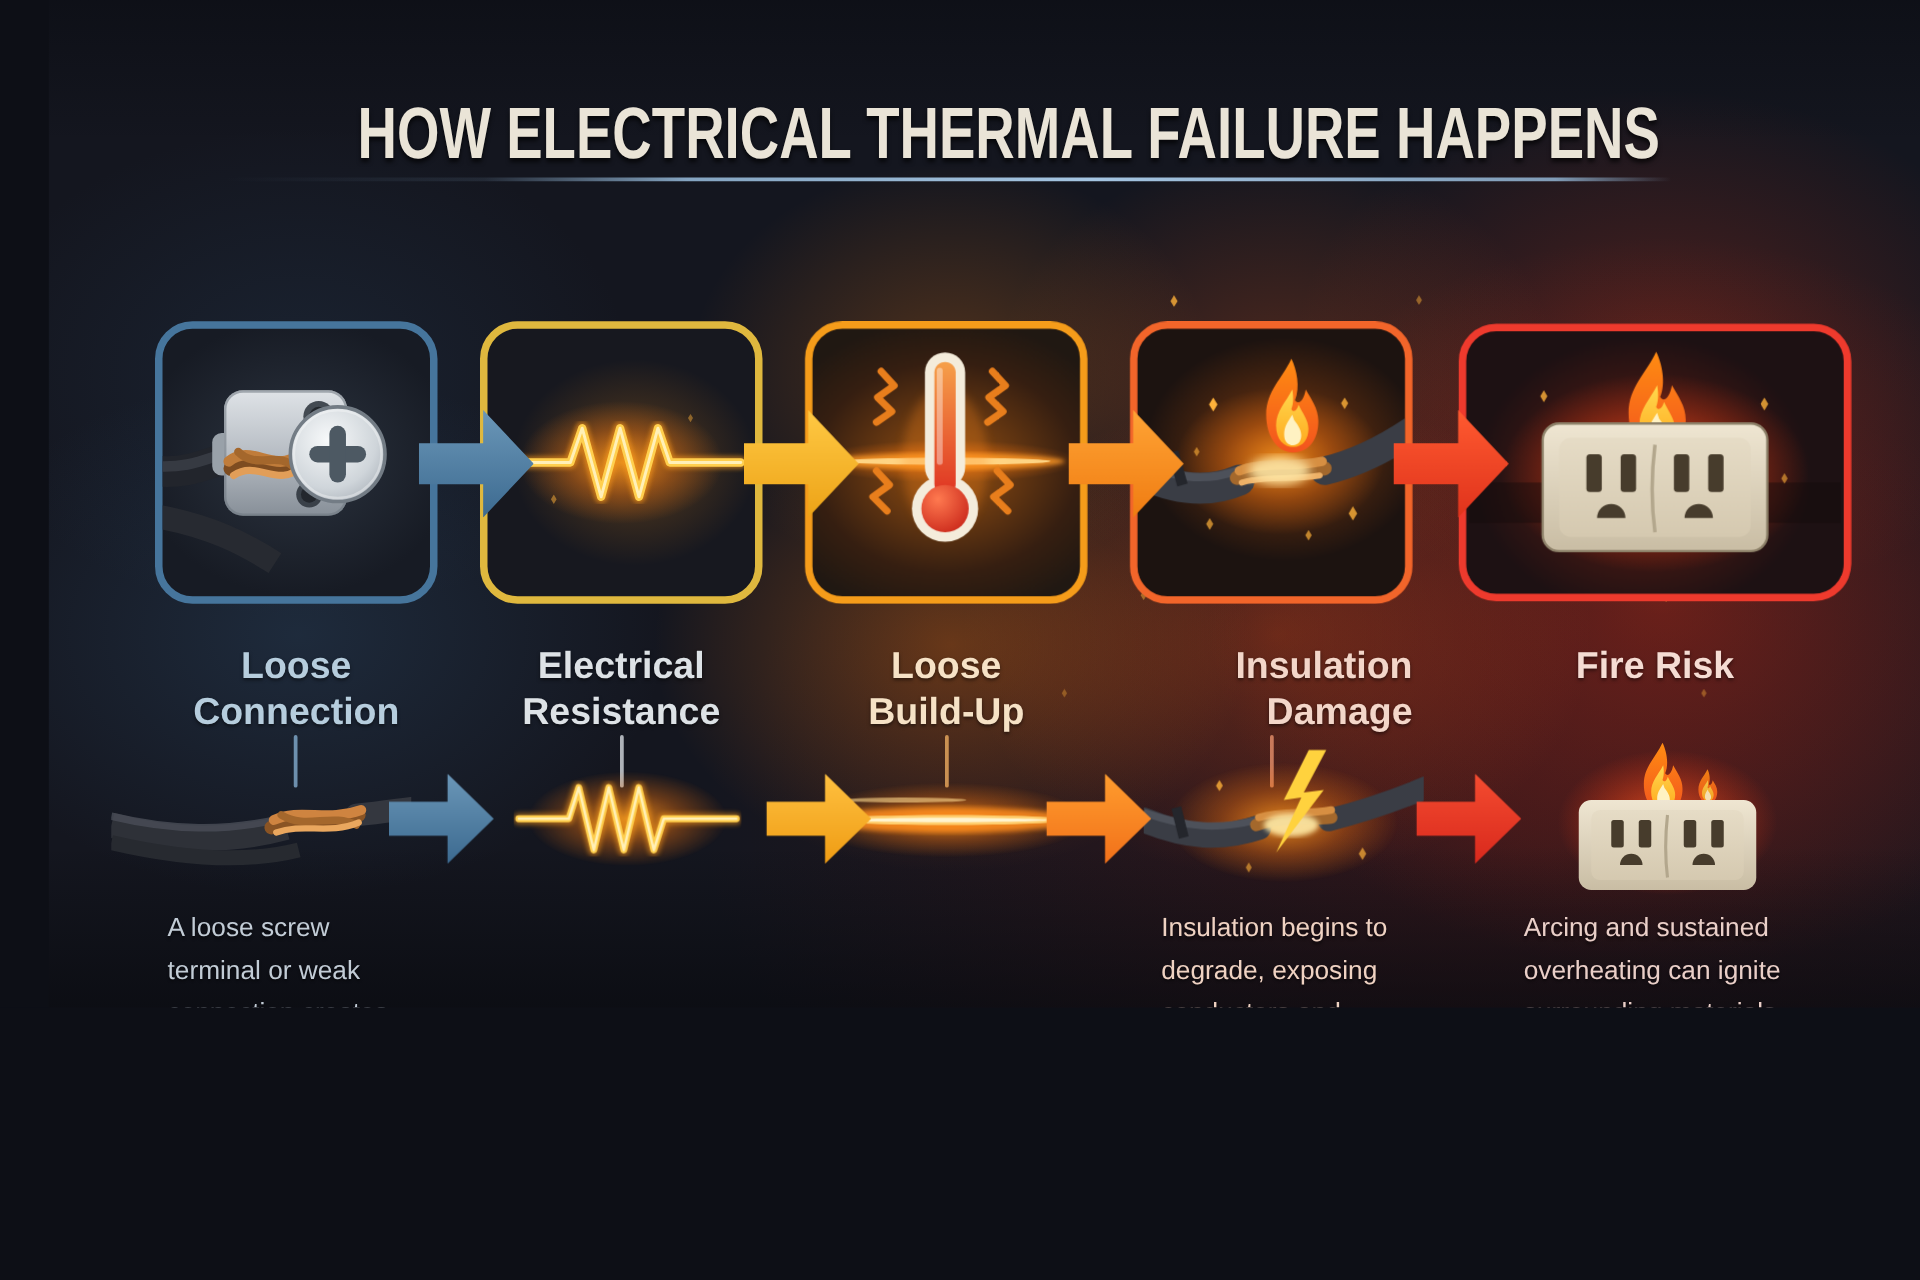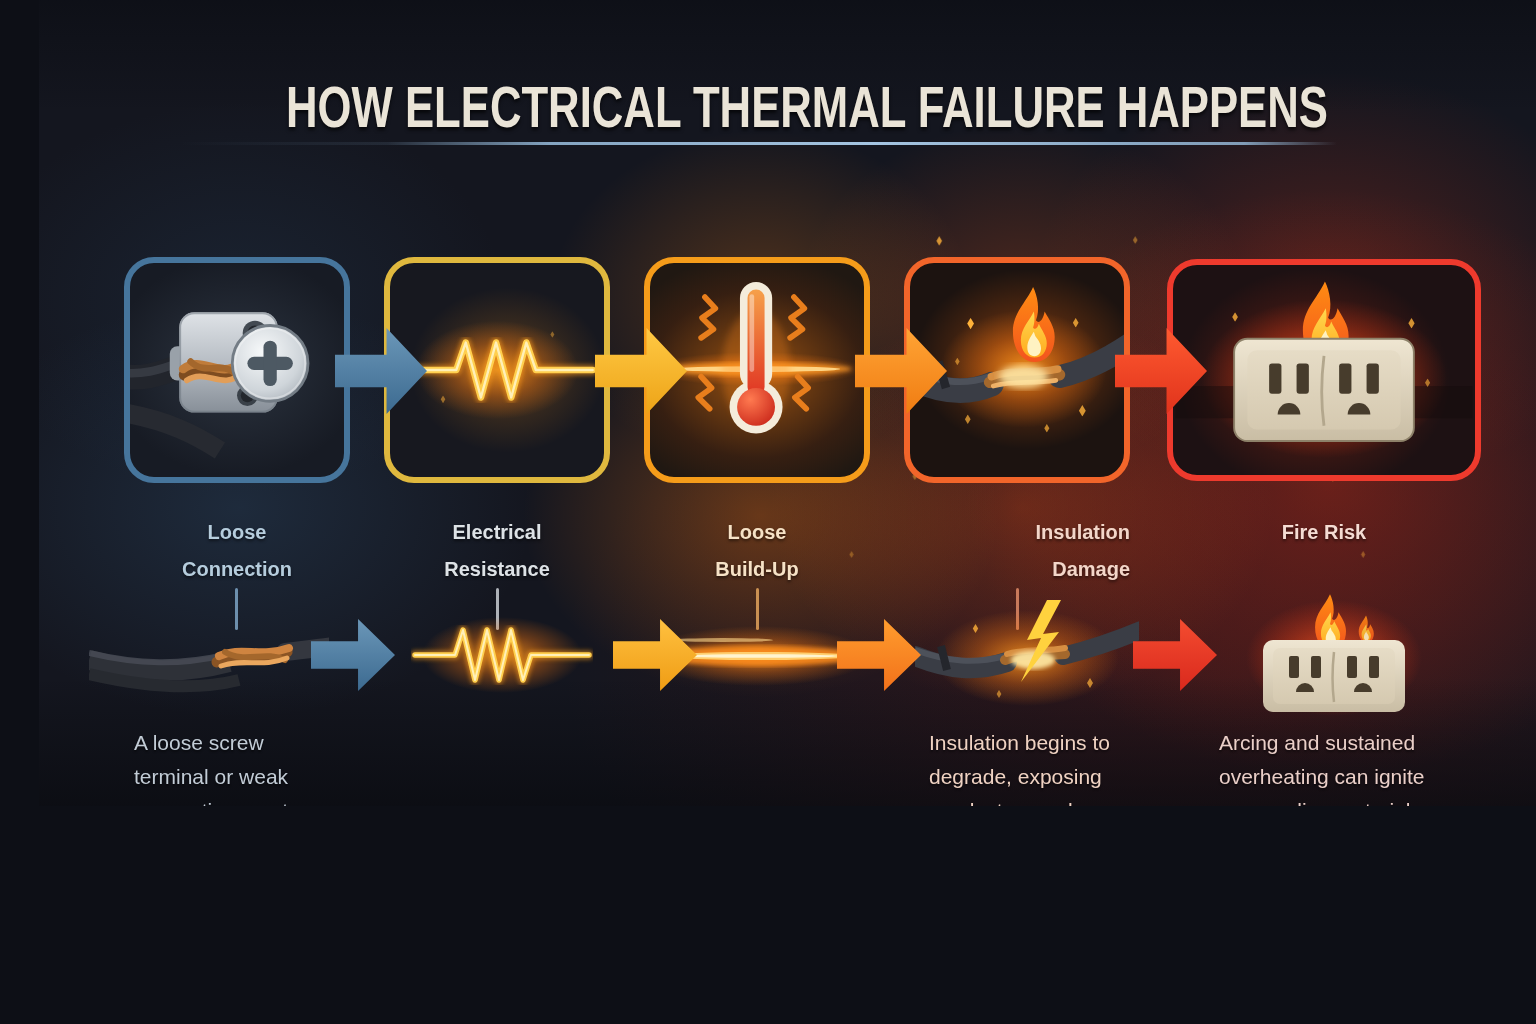--- a/index.html
+++ b/index.html
@@ -43,21 +43,21 @@
   .a1{left:296px;background:linear-gradient(180deg,#6b97b8,#3c6a90);}
   .a2{left:556px;background:linear-gradient(180deg,#ffc944,#eda317);}
   .a3{left:816px;background:linear-gradient(180deg,#ffa435,#f07c12);}
   .a4{left:1076px;background:linear-gradient(180deg,#ff5a30,#e0331c);}
   .arrow-bottom{width:84px;height:72px;top:619px;}
   .b1{left:272px;background:linear-gradient(180deg,#6b97b8,#3c6a90);}
   .b2{left:574px;background:linear-gradient(180deg,#ffc140,#ef9c14);}
   .b3{left:798px;background:linear-gradient(180deg,#ff9d2e,#f2711a);}
   .b4{left:1094px;background:linear-gradient(180deg,#f44c30,#d9291d);}
 
-  .stage-title{position:absolute;top:514px;margin:0;text-align:center;font-weight:bold;font-size:20px;line-height:37px;white-space:pre-line;text-shadow:0 2px 3px rgba(0,0,0,.5);}
+  .stage-title{position:absolute;top:514px;margin:0;text-align:center;font-weight:bold;font-size:30px;line-height:37px;white-space:pre-line;text-shadow:0 2px 3px rgba(0,0,0,.5);}
   .t1{left:85px;width:226px;color:#b6cddd;}
   .t2{left:345px;width:226px;color:#dde2e6;}
   .t3{left:605px;width:226px;color:#f6e2c6;}
   .t4{left:865px;width:226px;color:#f3d6c9;text-align:right;}
   .t5{left:1128px;width:314px;color:#f5dcd3;}
 
   .tick{position:absolute;top:588px;width:3px;height:42px;opacity:.85;border-radius:2px;}
   .k1{left:196px;background:#7da3c4;}
   .k2{left:457px;background:#c9ced3;}
   .k3{left:717px;background:#e2a35c;}

